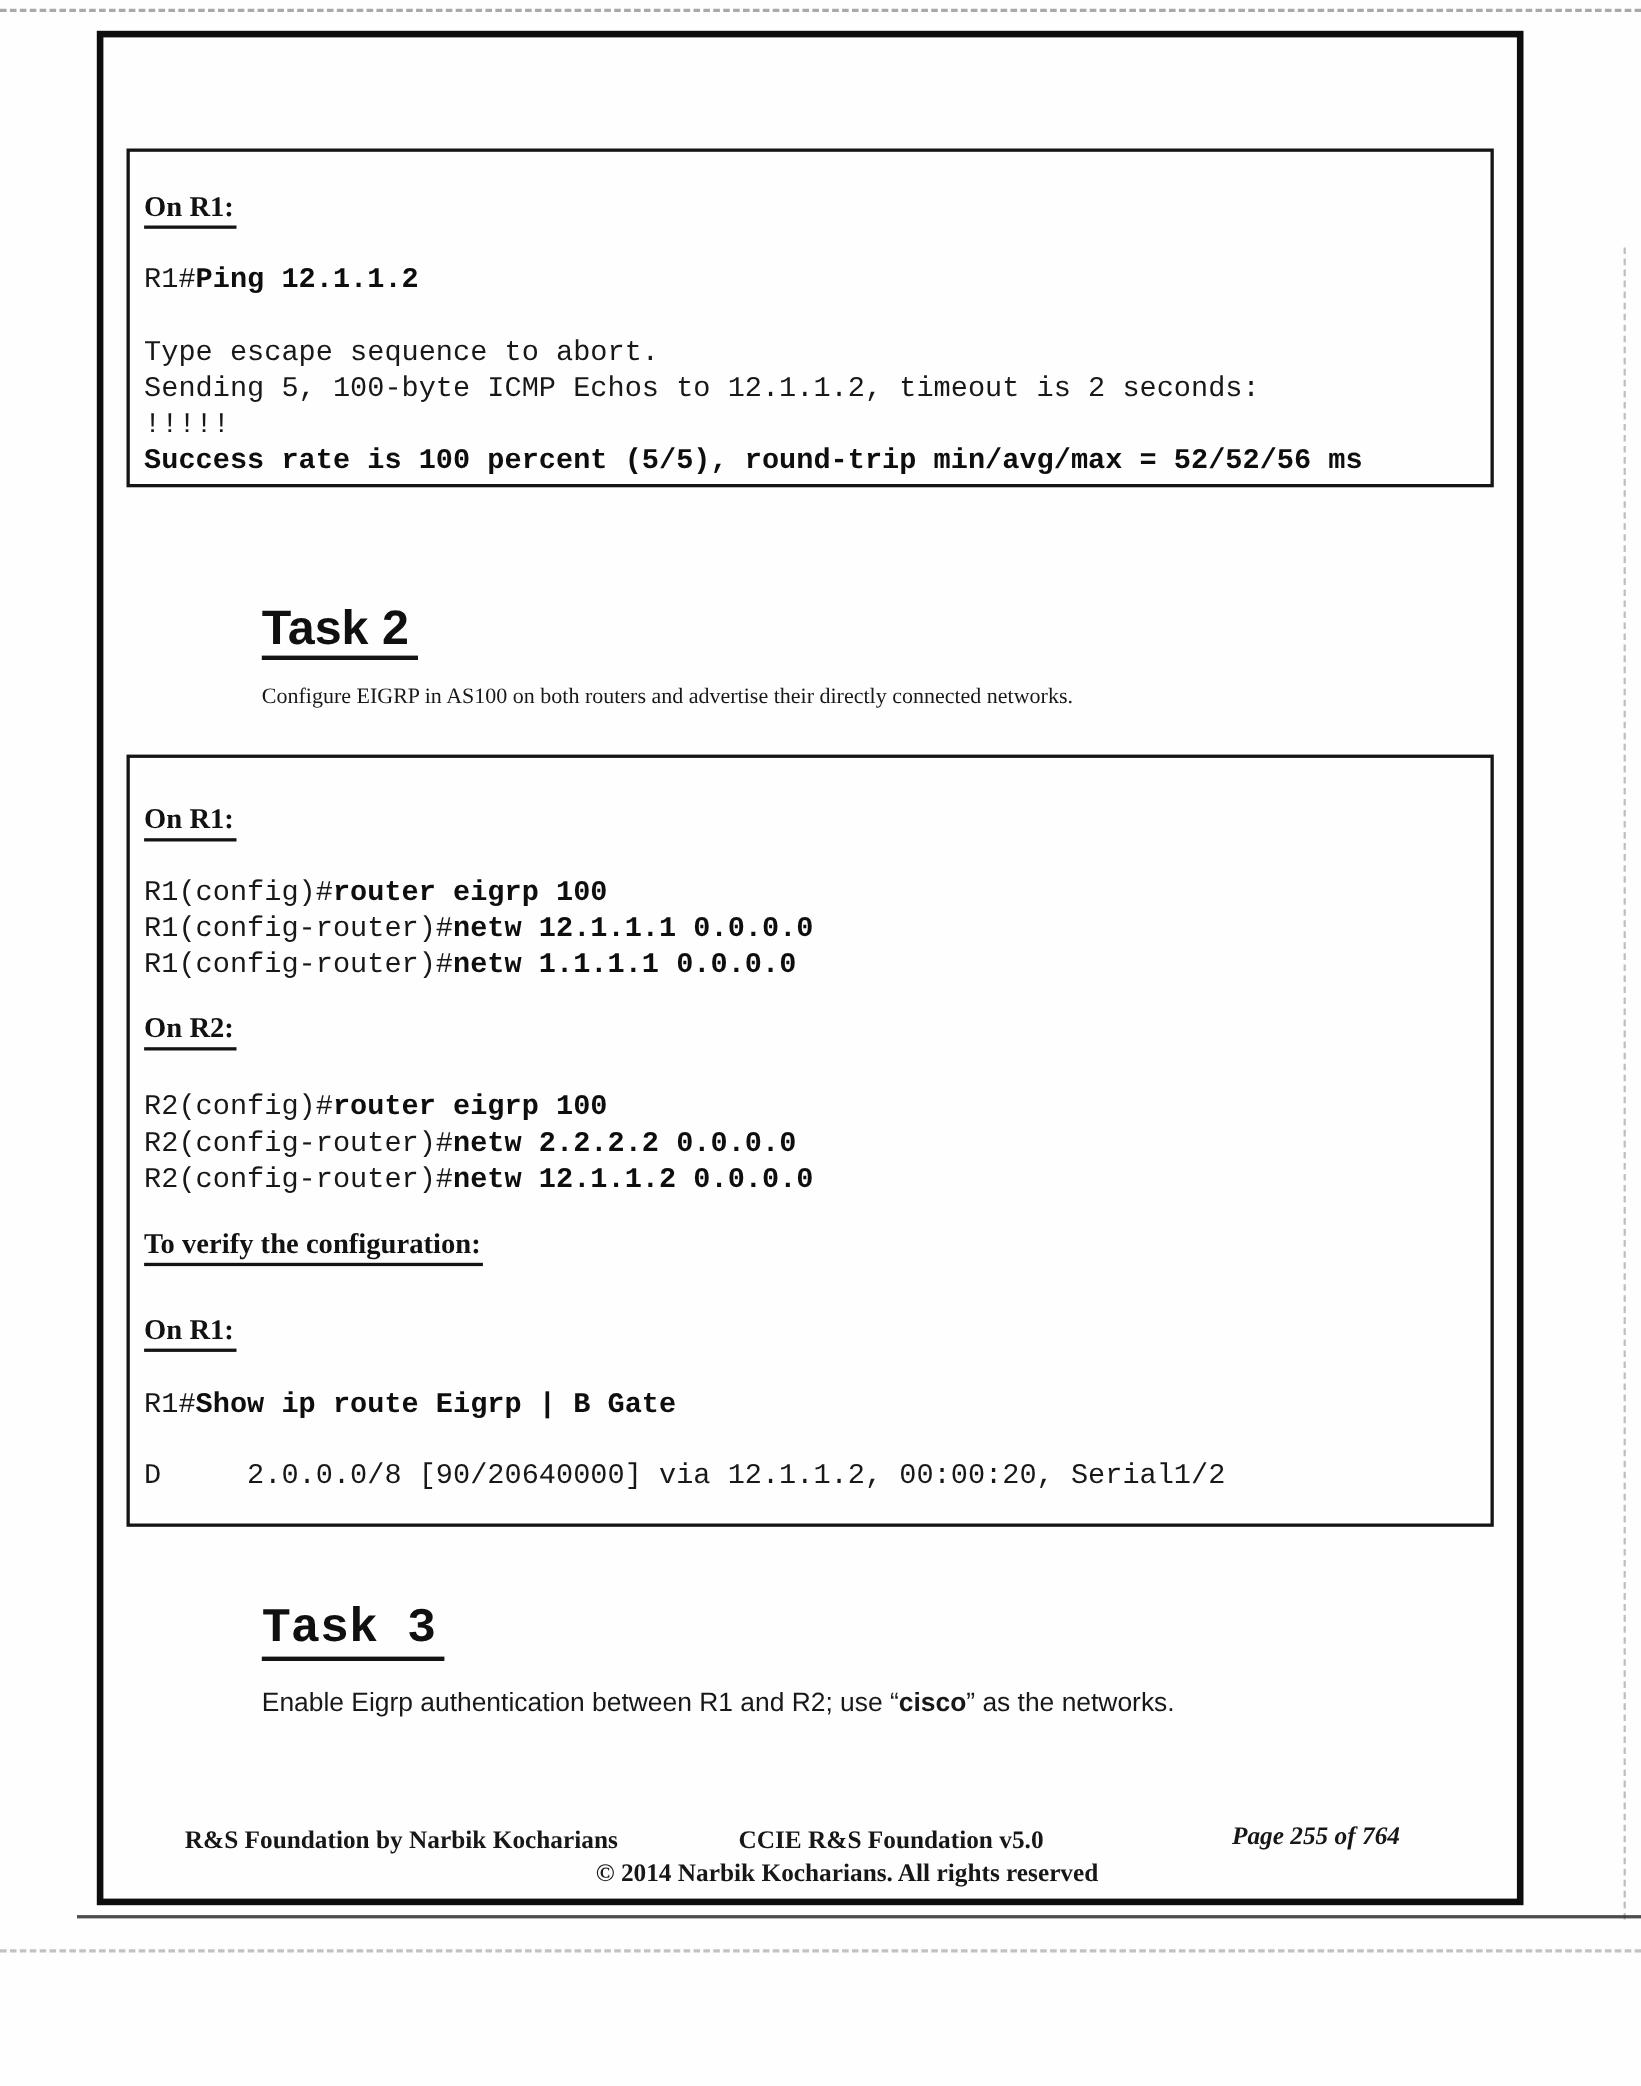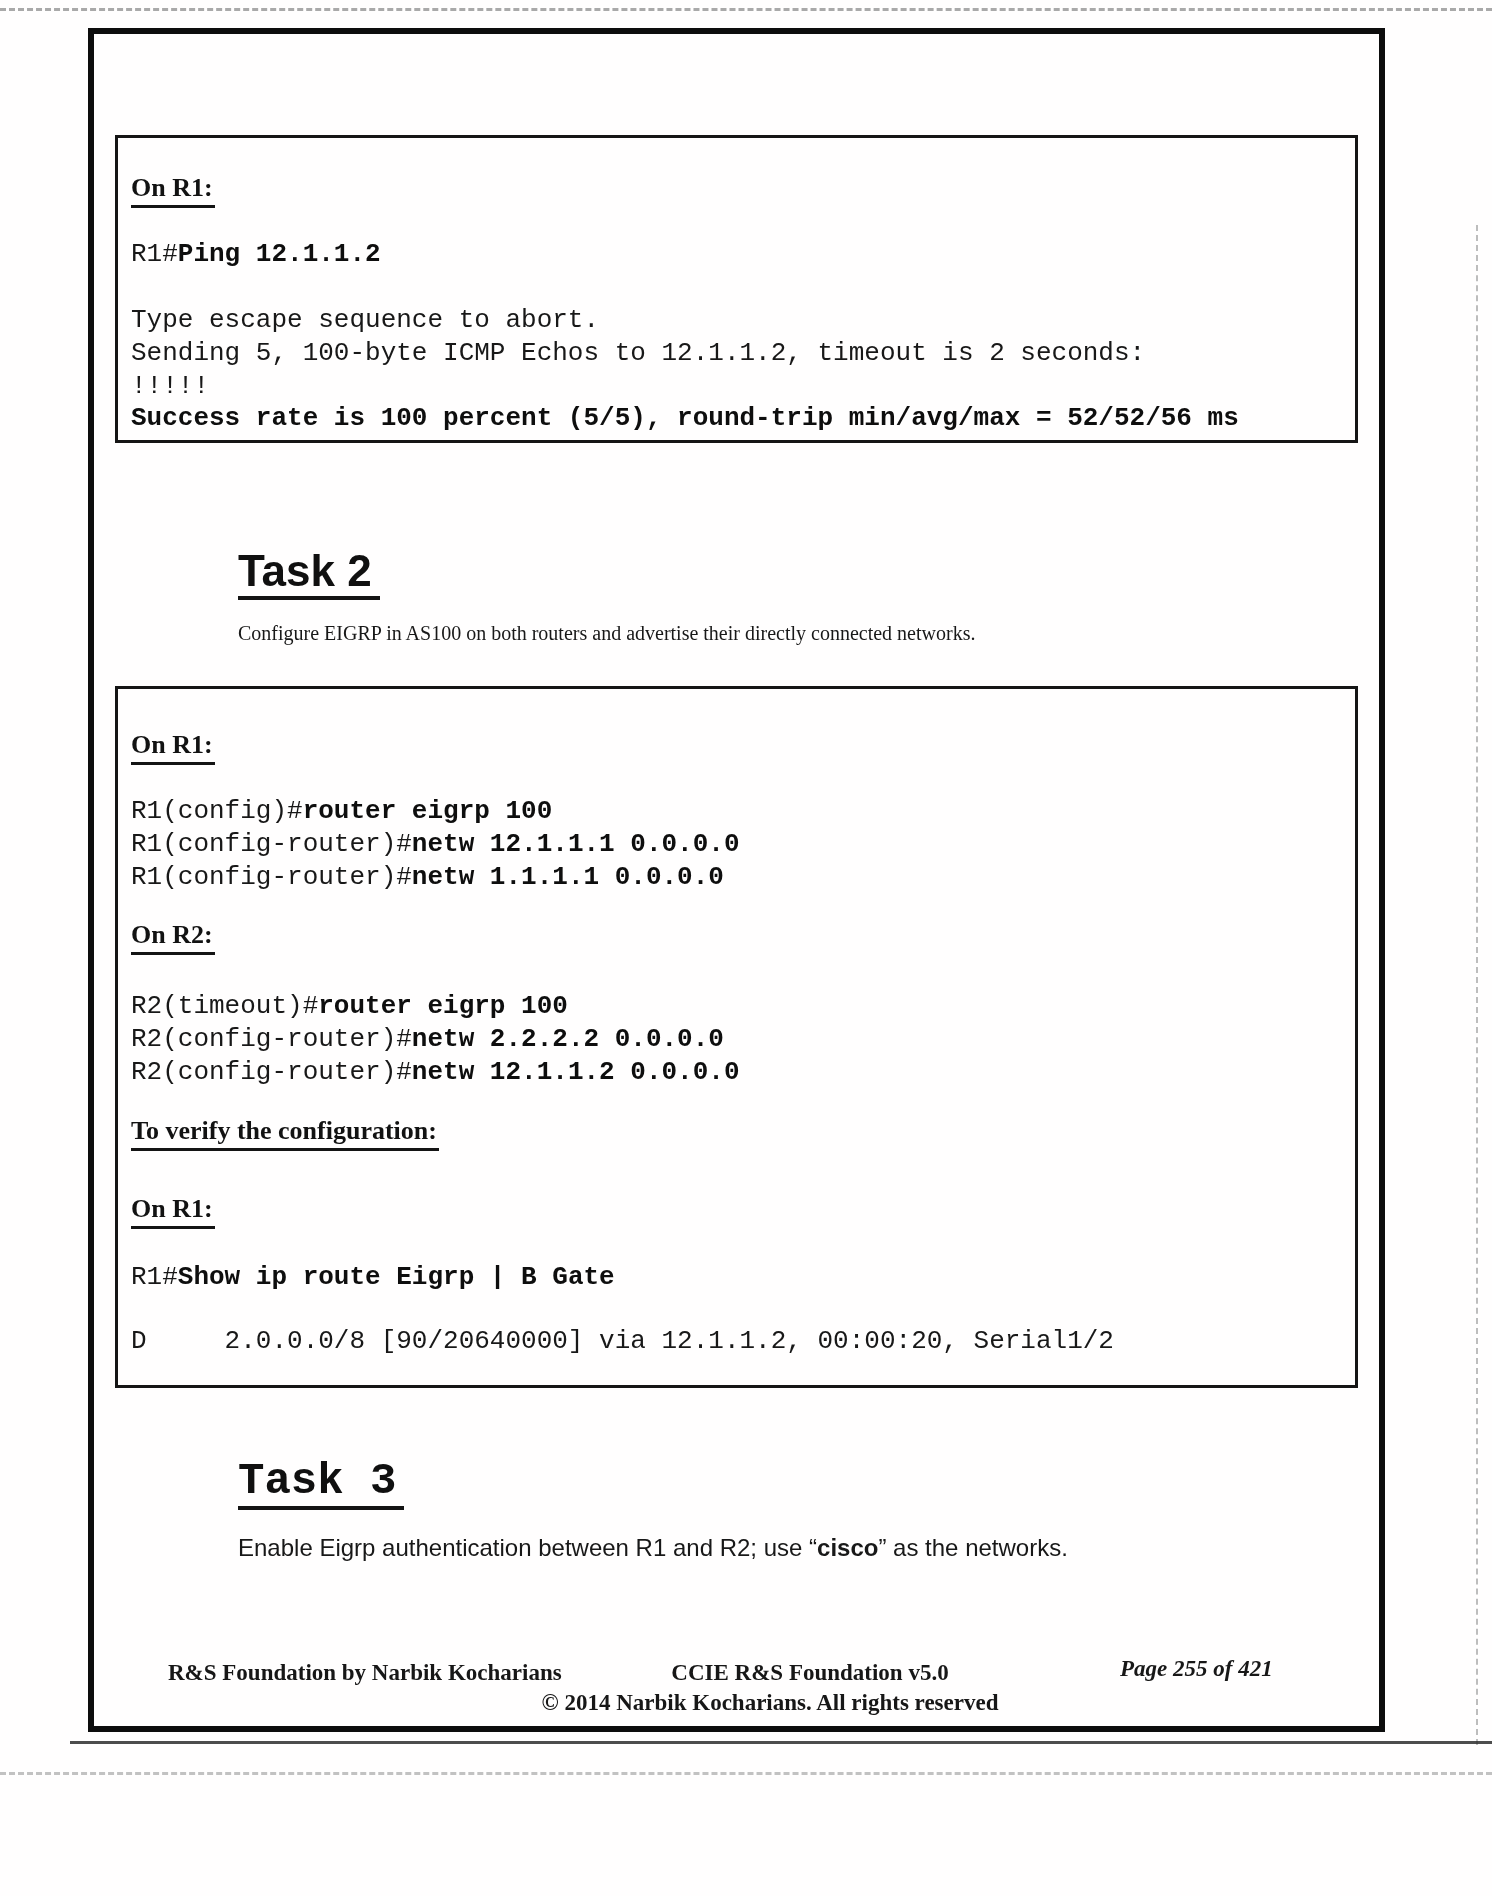--- a/index.html
+++ b/index.html
@@ -141,21 +141,21 @@
     <div class="h-serif" style="left:13px; top:42px;">
       <span class="h-underline">On R1:</span>
     </div>
     <div class="mono" style="left:13px; top:106px;"><span>R1(config)#</span><span class="b">router eigrp 100</span></div>
     <div class="mono" style="left:13px; top:139px;"><span>R1(config-router)#</span><span class="b">netw 12.1.1.1 0.0.0.0</span></div>
     <div class="mono" style="left:13px; top:172px;"><span>R1(config-router)#</span><span class="b">netw 1.1.1.1 0.0.0.0</span></div>
 
     <div class="h-serif" style="left:13px; top:232px;">
       <span class="h-underline">On R2:</span>
     </div>
-    <div class="mono" style="left:13px; top:301px;"><span>R2(timeout)#</span><span class="b">router eigrp 100</span></div>
+    <div class="mono" style="left:13px; top:301px;"><span>R2(config)#</span><span class="b">router eigrp 100</span></div>
     <div class="mono" style="left:13px; top:334px;"><span>R2(config-router)#</span><span class="b">netw 2.2.2.2 0.0.0.0</span></div>
     <div class="mono" style="left:13px; top:367px;"><span>R2(config-router)#</span><span class="b">netw 12.1.1.2 0.0.0.0</span></div>
 
     <div class="h-serif" style="left:13px; top:428px;">
       <span class="h-underline">To verify the configuration:</span>
     </div>
 
     <div class="h-serif" style="left:13px; top:506px;">
       <span class="h-underline">On R1:</span>
     </div>
@@ -163,16 +163,16 @@
     <div class="mono" style="left:13px; top:636px;">D     2.0.0.0/8 [90/20640000] via 12.1.1.2, 00:00:20, Serial1/2</div>
   </div>
 
   <div class="task-title" style="left:238px; top:1458px;font-family:Liberation Mono, monospace;">
     <span class="h-underline">Task 3</span>
   </div>
   <div class="task3-desc" style="left:238px; top:1534px;"><span>Enable Eigrp authentication between R1 and R2; use “</span><span class="b">cisco</span><span>” as the networks.</span></div>
 
   <div class="footer-left" style="left:168px; top:1660px;">R&amp;S Foundation by Narbik Kocharians</div>
   <div class="footer-center" style="left:480px; top:1660px; width:660px;">CCIE R&amp;S Foundation v5.0</div>
-  <div class="footer-page" style="left:1120px; top:1656px;">Page 255 of 421</div>
+  <div class="footer-page" style="left:1120px; top:1656px;">Page 255 of 764</div>
   <div class="footer-copyright" style="left:440px; top:1690px; width:660px;">© 2014 Narbik Kocharians. All rights reserved</div>
 
 </div>
 
 </body></html>

